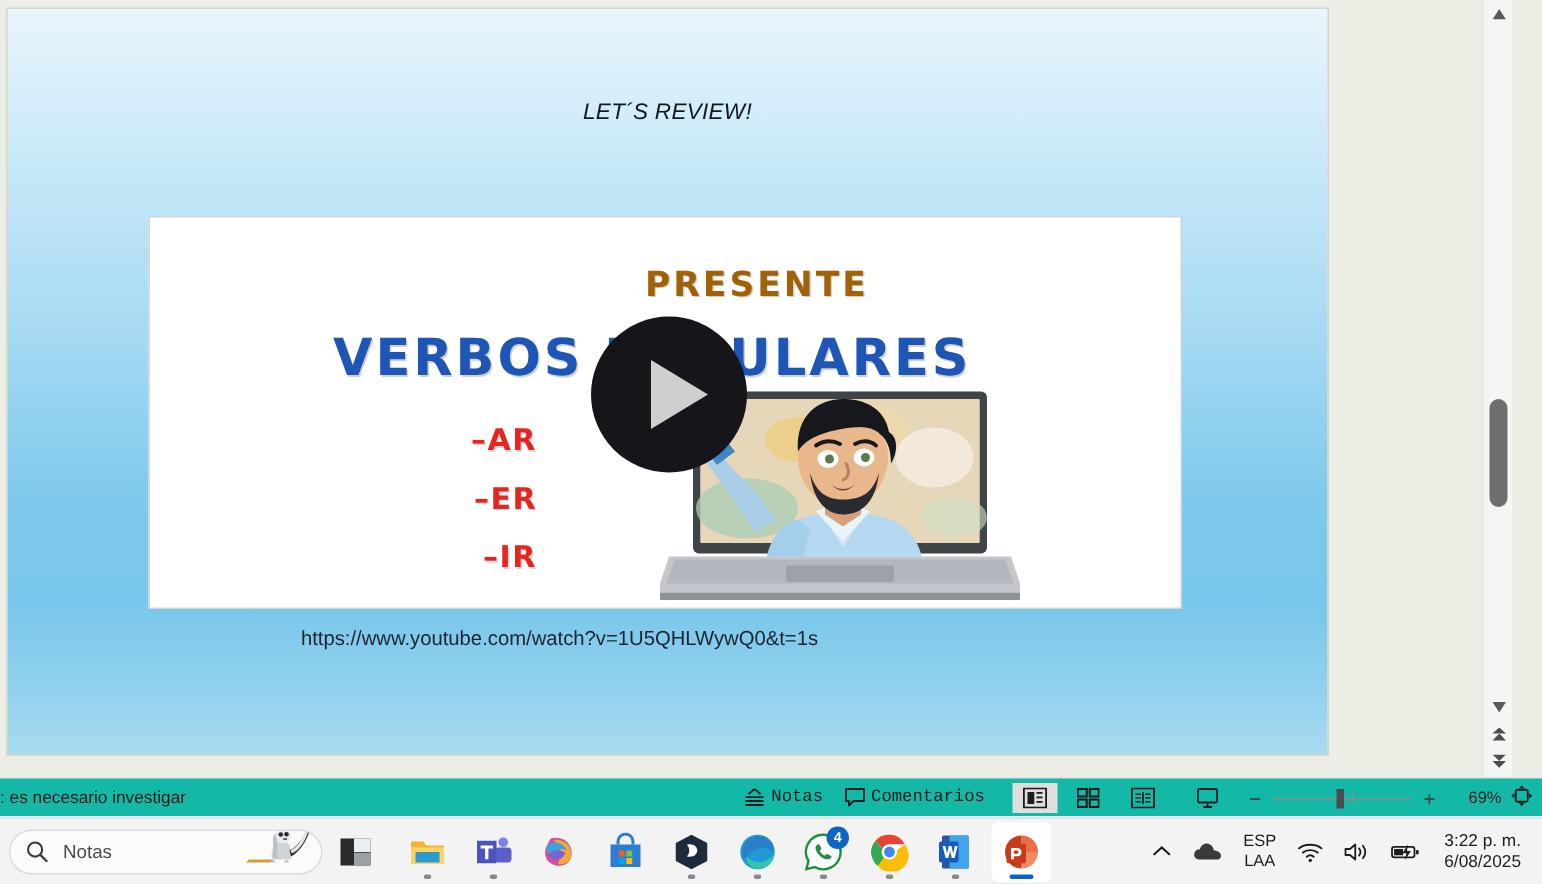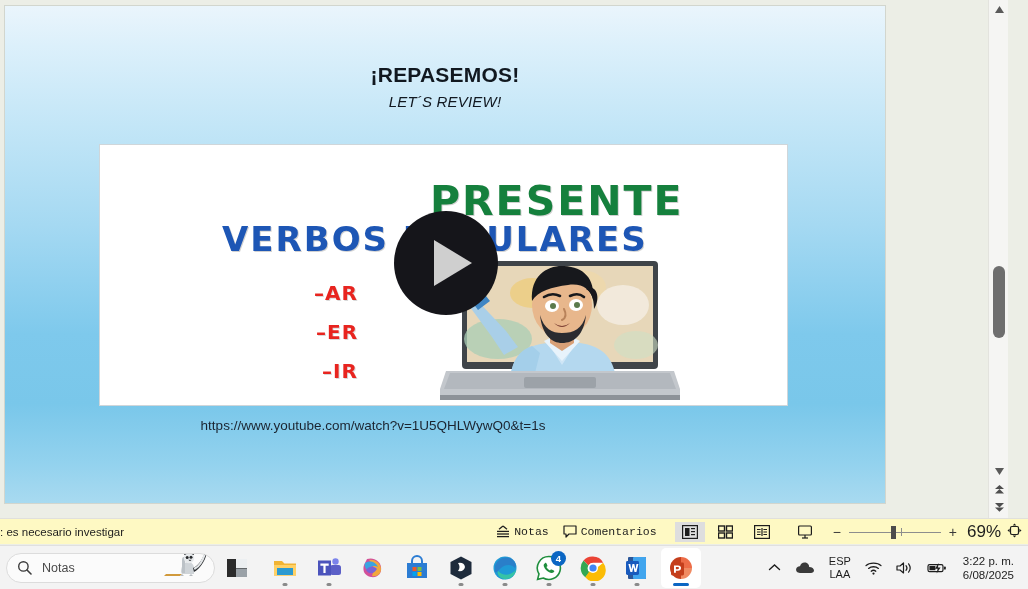--- a/index.html
+++ b/index.html
@@ -56,22 +56,22 @@
     position: absolute; left: 94px; top: 138px;
     width: 689px; height: 262px;
     background: #ffffff;
     border: 1px solid #cfd6da;
     overflow: hidden;
   }
   #video-canvas { position: absolute; inset: 0; }
 
   .vt-presente {
     position: absolute; left: 330px; top: 32px;
-    font-size: 41px; font-weight: bold; letter-spacing: 2px;
-    color: #15803d;
+    font-size: 23px; font-weight: bold; letter-spacing: 2px;
+    color: #a16207;
     font-family: "DejaVu Sans", sans-serif;
     text-shadow: 1px 1px 0 rgba(0,0,0,.18);
   }
   .vt-verbos {
     position: absolute; left: 122px; top: 74px;
     font-size: 34px; font-weight: bold; letter-spacing: 2px;
     color: #1d56b5;
     font-family: "DejaVu Sans", sans-serif;
     white-space: nowrap;
     text-shadow: 1px 1px 0 rgba(0,0,0,.18);
@@ -134,21 +134,21 @@
     cursor: pointer;
   }
   #sb-down { position: absolute; bottom: 38px; left: 0; }
   #sb-prev { position: absolute; bottom: 20px; left: 0; }
   #sb-next { position: absolute; bottom: 2px; left: 0; }
 
   
   #status-bar {
     position: absolute; left: 0; top: 518px;
     width: 1028px; height: 26px;
-    background: #fef9c3;
+    background: #14b8a6;
     border-top: 1px solid #e0e0dc;
     display: flex; align-items: center;
     font-size: 11.5px; color: #1d1d1d;
   }
   #status-text {
     margin-left: 0px; padding-left: 0px; white-space: nowrap;
     flex: 0 0 auto;
   }
   #status-spacer { flex: 1 1 auto; }
 
@@ -172,21 +172,21 @@
   #zoom-track .line {
     position: absolute; left: 0; top: 6px; width: 92px; height: 1px; background: #8d8d8d;
   }
   #zoom-track .mid {
     position: absolute; left: 52px; top: 2px; width: 1px; height: 8px; background: #8d8d8d;
   }
   #zoom-track .knob {
     position: absolute; left: 42px; top: 0px; width: 5px; height: 13px;
     background: #4c4c4c;
   }
-  #zoom-value { width: 34px; text-align: right; font-size: 17px; }
+  #zoom-value { width: 34px; text-align: right; font-size: 11px; }
   #fit-slide { cursor: pointer; padding: 0 6px; }
 
   
   #taskbar {
     position: absolute; left: 0; top: 545px;
     width: 1028px; height: 44px;
     background: #f3f3f3;
     border-top: 1px solid #e0e0e0;
     display: flex; align-items: center;
   }
@@ -252,21 +252,20 @@
 </head>
 <body>
 
 <div id="app">
 
   <div id="edit-area">
 
     <div id="slide">
 
       <div class="slide-title-block">
-        <div class="title-line-1">¡REPASEMOS!</div>
         <div class="title-line-2">LET´S REVIEW!</div>
       </div>
 
       <div id="video-frame">
         <div id="video-canvas">
 
           <div class="vt-presente">PRESENTE</div>
           <div class="vt-verbos">VERBOS REGULARES</div>
 
           <div class="vt-ending e0">–AR</div>

